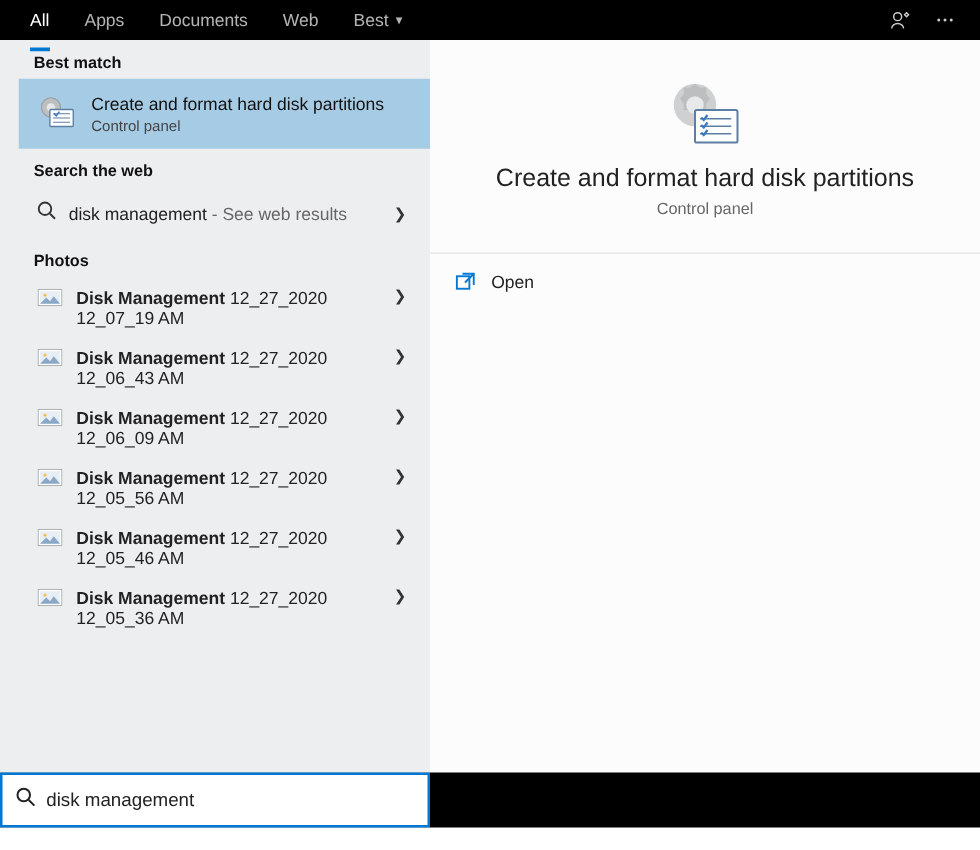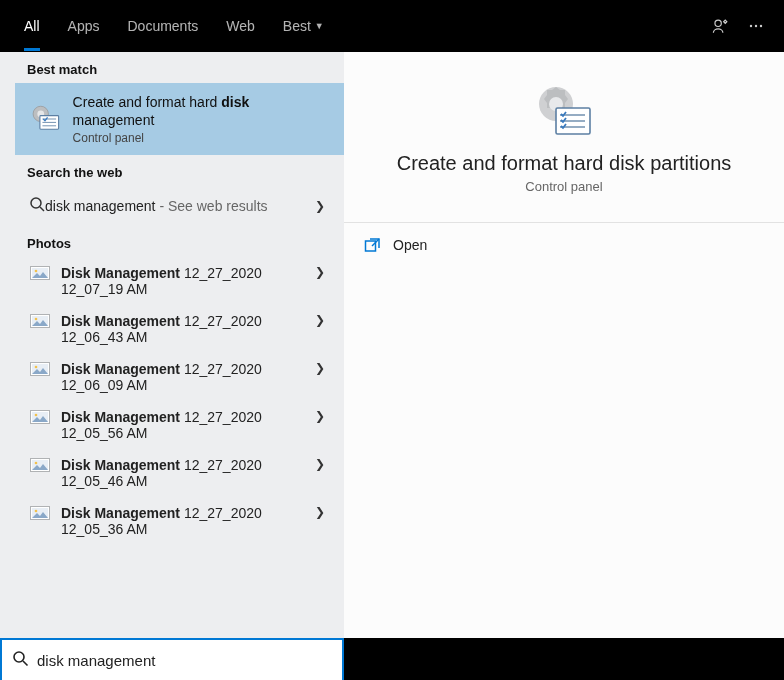--- a/index.html
+++ b/index.html
@@ -1,19 +1,19 @@
 <!DOCTYPE html>
 <html><head>
   <meta charset="utf-8">
   <style>
     * { margin: 0; padding: 0; box-sizing: border-box; font-family: "Segoe UI", sans-serif; }
     body { width: 784px; height: 680px; overflow: hidden; background: #fff; }
     
     .tabbar {
-      height: 52px; background: #000; display: flex; align-items: center;
+      height: 32px; background: #000; display: flex; align-items: center;
       padding: 0 10px; position: relative;
     }
     .tabbar .tab {
       color: rgba(255,255,255,0.7); padding: 0 14px; height: 50px;
       display: flex; align-items: center; font-size: 14px; cursor: pointer;
     }
     .tabbar .tab.active { color: #fff; position: relative; }
     .tabbar .tab.active::after {
       content: ""; position: absolute; bottom: 0; left: 14px; right: 14px;
       height: 3px; background: #0078d4;
@@ -28,25 +28,25 @@
 
     .section-header { font-size: 13px; font-weight: 600; padding: 10px 12px 6px; color: #111; }
     
     .best-match {
       background: #a6cbe4; display: flex; align-items: center; padding: 10px 12px; gap: 10px;
     }
     .best-match .icon-wrap {
       width: 36px; height: 36px; display:flex;align-items:center;justify-content:center;
     }
     .best-match .lines .title { font-size: 14px; color: #111; line-height:1.3; }
-    .best-match .lines .title .bold { font-weight: 700; }
+    .best-match .lines .title .bold { font-weight: 400; }
     .best-match .lines .sub { font-size: 12px; color: #444; margin-top: 2px; }
     
     .web-row {
-      display:flex; align-items:center; padding: 10px 14px; cursor:pointer;
+      display:flex; align-items:center; padding: 10px 14px; gap: 10px; cursor:pointer;
     }
     .web-row .text { font-size: 14px; color:#222; flex:1; }
     .web-row .text .hint { color:#666; }
     .chevron { color:#333; font-size:12px; width:20px; text-align:center; }
     
     .photo-row {
       display:flex; align-items:flex-start; padding: 8px 14px; gap:10px; cursor:pointer;
     }
     .photo-row .pic-icon { width:22px; height:16px; display:flex;align-items:center;justify-content:center; }
     .photo-row .txt { flex:1; }
@@ -116,21 +116,21 @@
           <circle cx="15" cy="14" r="9" fill="#bcbec0" stroke="#9a9c9e"></circle>
           <circle cx="15" cy="14" r="4" fill="#e6e7e8"></circle>
           <rect x="14" y="16" width="22" height="16" rx="1" fill="#fff" stroke="#5c7fa3" stroke-width="1.3"></rect>
           <line x1="17" y1="20" x2="33" y2="20" stroke="#5c7fa3"></line>
           <line x1="17" y1="24" x2="33" y2="24" stroke="#5c7fa3"></line>
           <line x1="17" y1="28" x2="33" y2="28" stroke="#5c7fa3"></line>
           <path d="M18 20 l2 2 l3-4" stroke="#3a7abd" fill="none" stroke-width="1.5"></path>
         </svg>
       </div>
       <div class="lines">
-        <div class="title"><span>Create and format hard </span><span class="bold">disk</span><span> management</span></div>
+        <div class="title"><span>Create and format hard </span><span class="bold">disk</span><span> partitions</span></div>
         <div class="sub">Control panel</div>
       </div>
     </div>
 
     <div class="section-header">Search the web</div>
 
     <div class="web-row">
       <span>
         <svg width="16" height="16" viewBox="0 0 16 16" fill="none" stroke="#333" stroke-width="1.5">
             <circle cx="7" cy="7" r="5"></circle>

